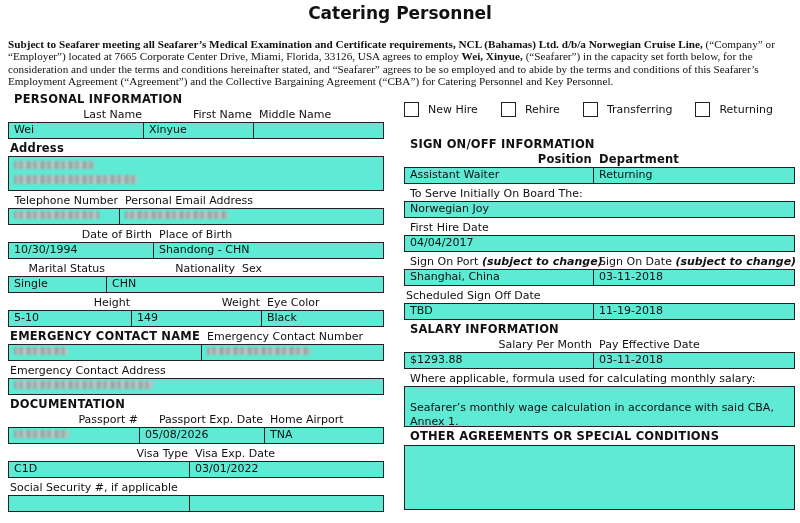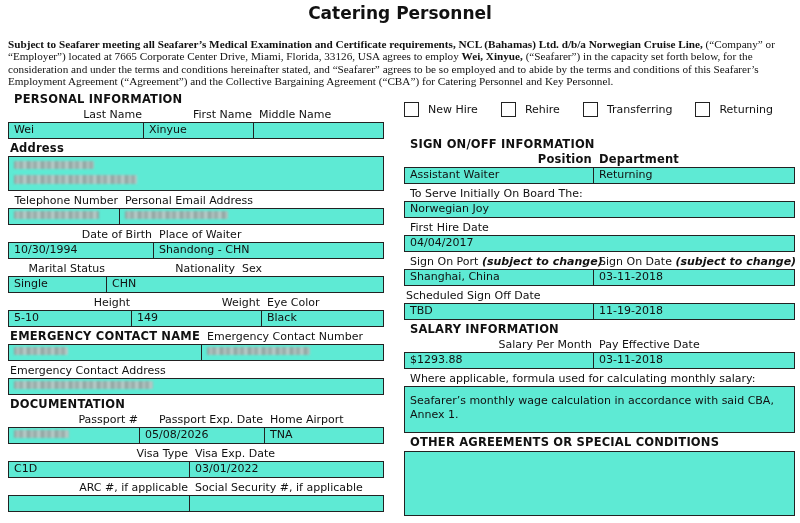--- a/index.html
+++ b/index.html
@@ -37,21 +37,21 @@
   .brow {
     display: flex; border: 1.5px solid #222; height: 17px;
     margin-bottom: 3px; background: #5eead4;
   }
   .bcell {
     font-size: 11px; line-height: 13.5px; padding: 0 5px;
     overflow: hidden; white-space: nowrap;
   }
   .bcell + .bcell { border-left: 1.5px solid #222; }
   .brow.tall { height: 35px; display: block; padding: 4px 5px; }
-  .brow.formula { height: 47px; display: block; padding: 7px 5px; font-size: 11px; line-height: 14px; }
+  .brow.formula { height: 41px; display: block; padding: 14px 5px; font-size: 11px; line-height: 14px; }
   .brow.bigbox { height: 65px; }
 
   .cbrow {
     display: flex; justify-content: space-between;
     padding-right: 22px; height: 15px; margin-bottom: 21px; margin-top: 9px;
   }
   .cbgroup { display: flex; align-items: center; }
   .cbox {
     width: 15px; height: 15px; border: 1.6px solid #222; background: #fff;
     display: inline-block;
@@ -105,21 +105,21 @@
       <div class="lc" style="width:110px">Telephone Number</div>
       <div class="lc">Personal Email Address</div>
     </div>
     <div class="brow">
       <div class="bcell" style="width:110px"><span class="redact" style="width:85px"></span></div>
       <div class="bcell" style="flex:1"><span class="redact" style="width:103px"></span></div>
     </div>
 
     <div class="lrow">
       <div class="lc" style="width:144px">Date of Birth</div>
-      <div class="lc">Place of Waiter</div>
+      <div class="lc">Place of Birth</div>
     </div>
     <div class="brow">
       <div class="bcell" style="width:144px">10/30/1994</div>
       <div class="bcell" style="flex:1">Shandong - CHN</div>
     </div>
 
     <div class="lrow">
       <div class="lc" style="width:97px">Marital Status</div>
       <div class="lc" style="width:130px">Nationality</div>
       <div class="lc">Sex</div>
@@ -172,21 +172,20 @@
     <div class="lrow">
       <div class="lc" style="width:180px">Visa Type</div>
       <div class="lc">Visa Exp. Date</div>
     </div>
     <div class="brow">
       <div class="bcell" style="width:180px">C1D</div>
       <div class="bcell" style="flex:1">03/01/2022</div>
     </div>
 
     <div class="lrow">
-      <div class="lc" style="width:180px">ARC #, if applicable</div>
       <div class="lc">Social Security #, if applicable</div>
     </div>
     <div class="brow">
       <div class="bcell" style="width:180px"></div>
       <div class="bcell" style="flex:1"></div>
     </div>
 
   </div>
 
   <div class="col-right">

